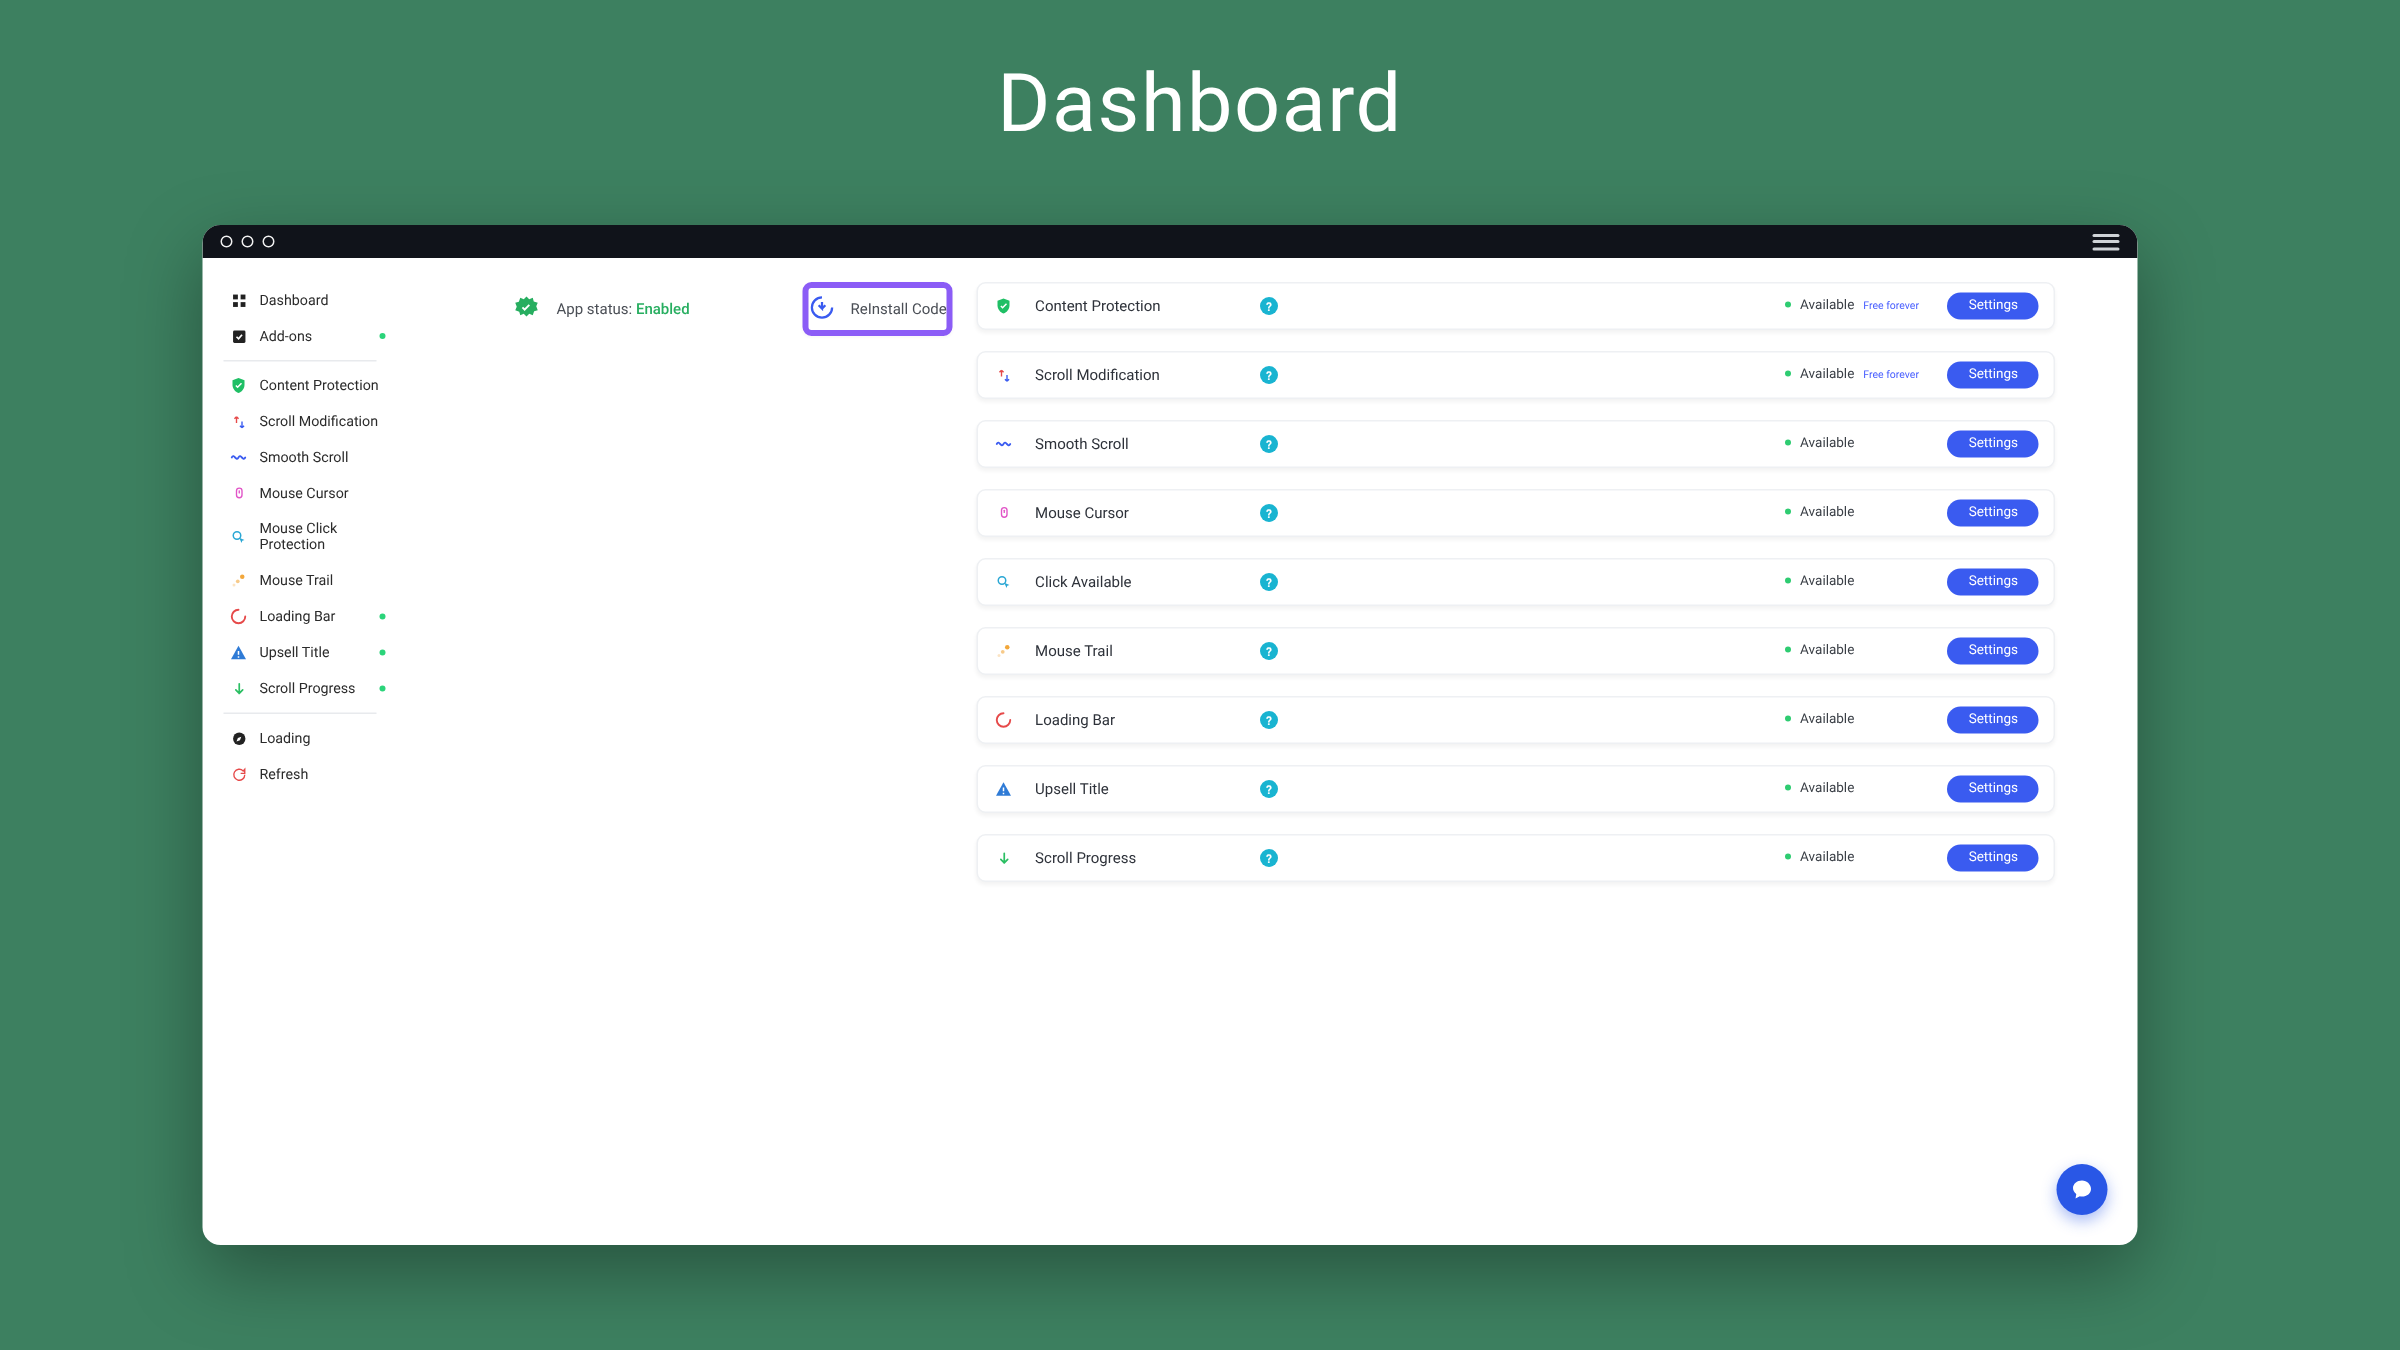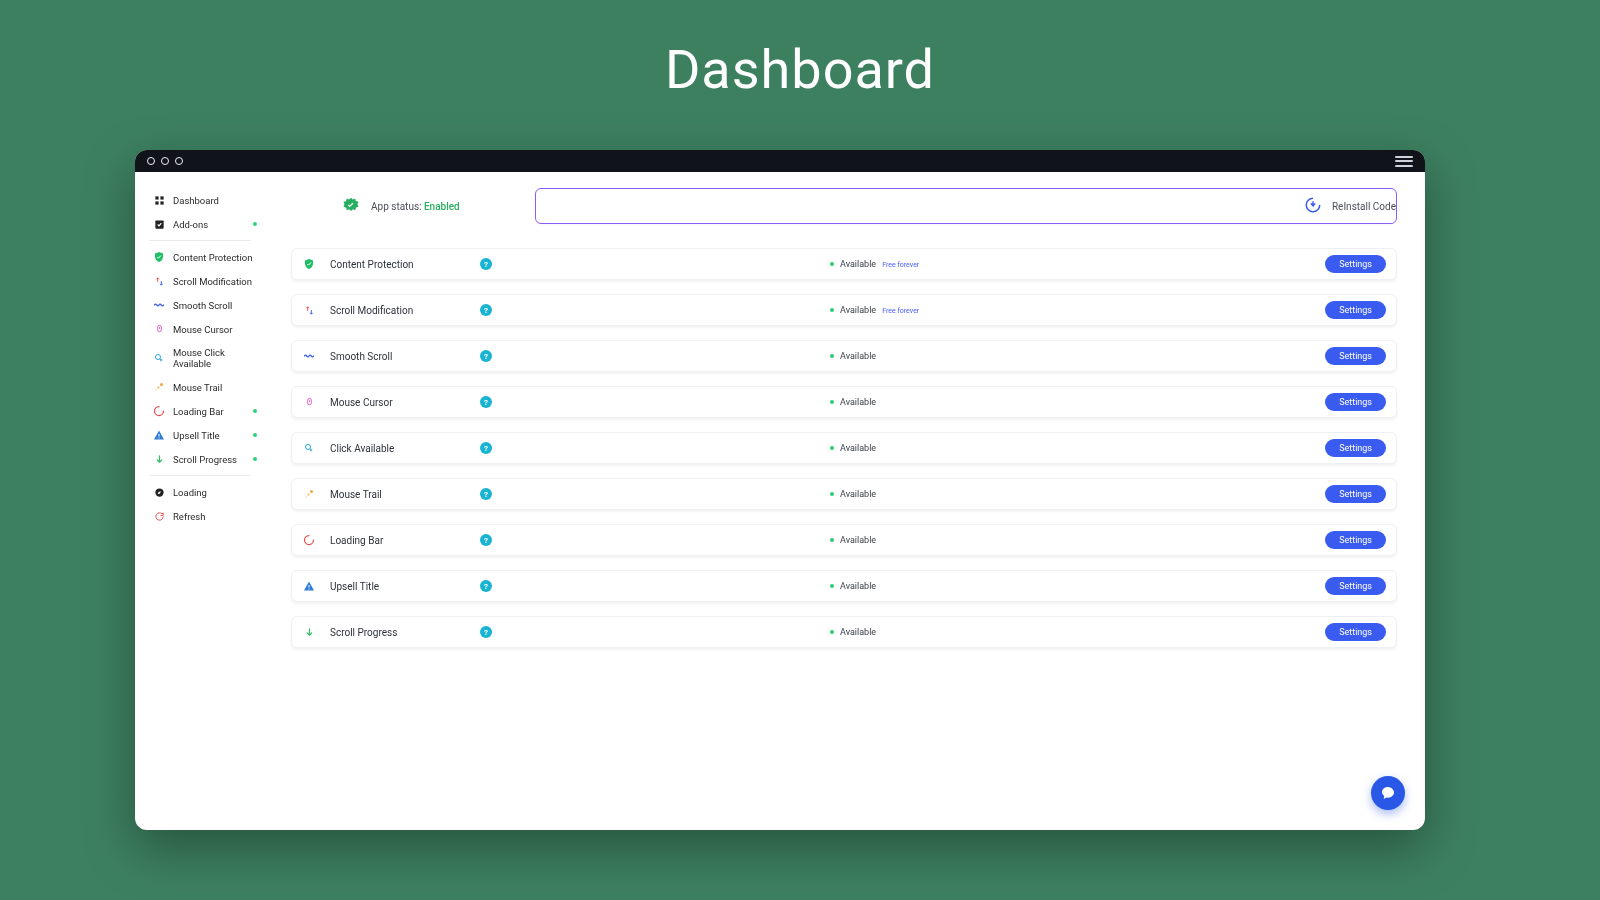--- a/index.html
+++ b/index.html
@@ -60,24 +60,24 @@
     cursor: pointer;
     position: relative;
   }
   .nav-item .ico { width: 12px; height: 12px; display: flex; align-items: center; justify-content: center; flex-shrink:0;}
   .nav-item .notif {
     position:absolute; right:-2px; top:50%; transform: translateY(-50%);
     width:4px; height:4px; background:#2bd47a; border-radius:50%;
   }
   .nav-divider { height:1px; background:#e8eaed; margin:4px 0 4px -4px; width:102px;}
   
-  .main { flex:1; padding: 16px 28px 0 28px; display:flex; flex-direction:column; gap:6px;}
+  .main { flex:1; padding: 16px 28px 0 28px; display:flex; flex-direction:row; gap:16px;}
   .toprow { display:flex; gap:14px; margin-bottom:18px;}
   .status-card, .action-card {
-    background:#fff; border:1px solid #8b5cf6; border-radius:6px;
+    background:#fff; border:4px solid #8b5cf6; border-radius:6px;
     height:36px; display:flex; align-items:center; justify-content:flex-end; gap:10px;
     font-size:10px; color:#4b4f56; box-shadow: 0 1px 2px rgba(0,0,0,0.03);
     cursor:pointer;
   }
   .status-card { flex: 0 0 230px; justify-content:flex-start; padding-left:50px; cursor:default; border:none; box-shadow:none;}
   .status-card .stat-ico { width:20px; height:20px;}
   .action-card { flex:1; }
   .enabled-text { color:#27ae60; font-weight:500;}
   .showcase-label {
     font-size:10px; font-weight:600; color:#2e323a; padding-left:18px; margin-bottom:8px;
@@ -190,21 +190,21 @@
           </span>
     <span>Mouse Cursor</span>
     </div>
         <div class="nav-item">
     <span class="ico">
             <svg viewBox="0 0 24 24" width="12" height="12">
               <circle cx="10" cy="10" r="5" fill="none" stroke="#2aa7d4" stroke-width="2"></circle>
               <path d="M13 13l7 3-3 1-1 3z" fill="#2aa7d4"></path>
             </svg>
           </span>
-    <span>Mouse Click Available</span>
+    <span>Mouse Click Protection</span>
     </div>
         <div class="nav-item">
     <span class="ico">
             <svg viewBox="0 0 24 24" width="12" height="12">
               <circle cx="6" cy="18" r="2" fill="#f2a73b" opacity=".3"></circle>
               <circle cx="11" cy="13" r="2.5" fill="#f2a73b" opacity=".6"></circle>
               <circle cx="17" cy="7" r="3" fill="#f2a73b"></circle>
             </svg>
           </span>
     <span>Mouse Trail</span>

